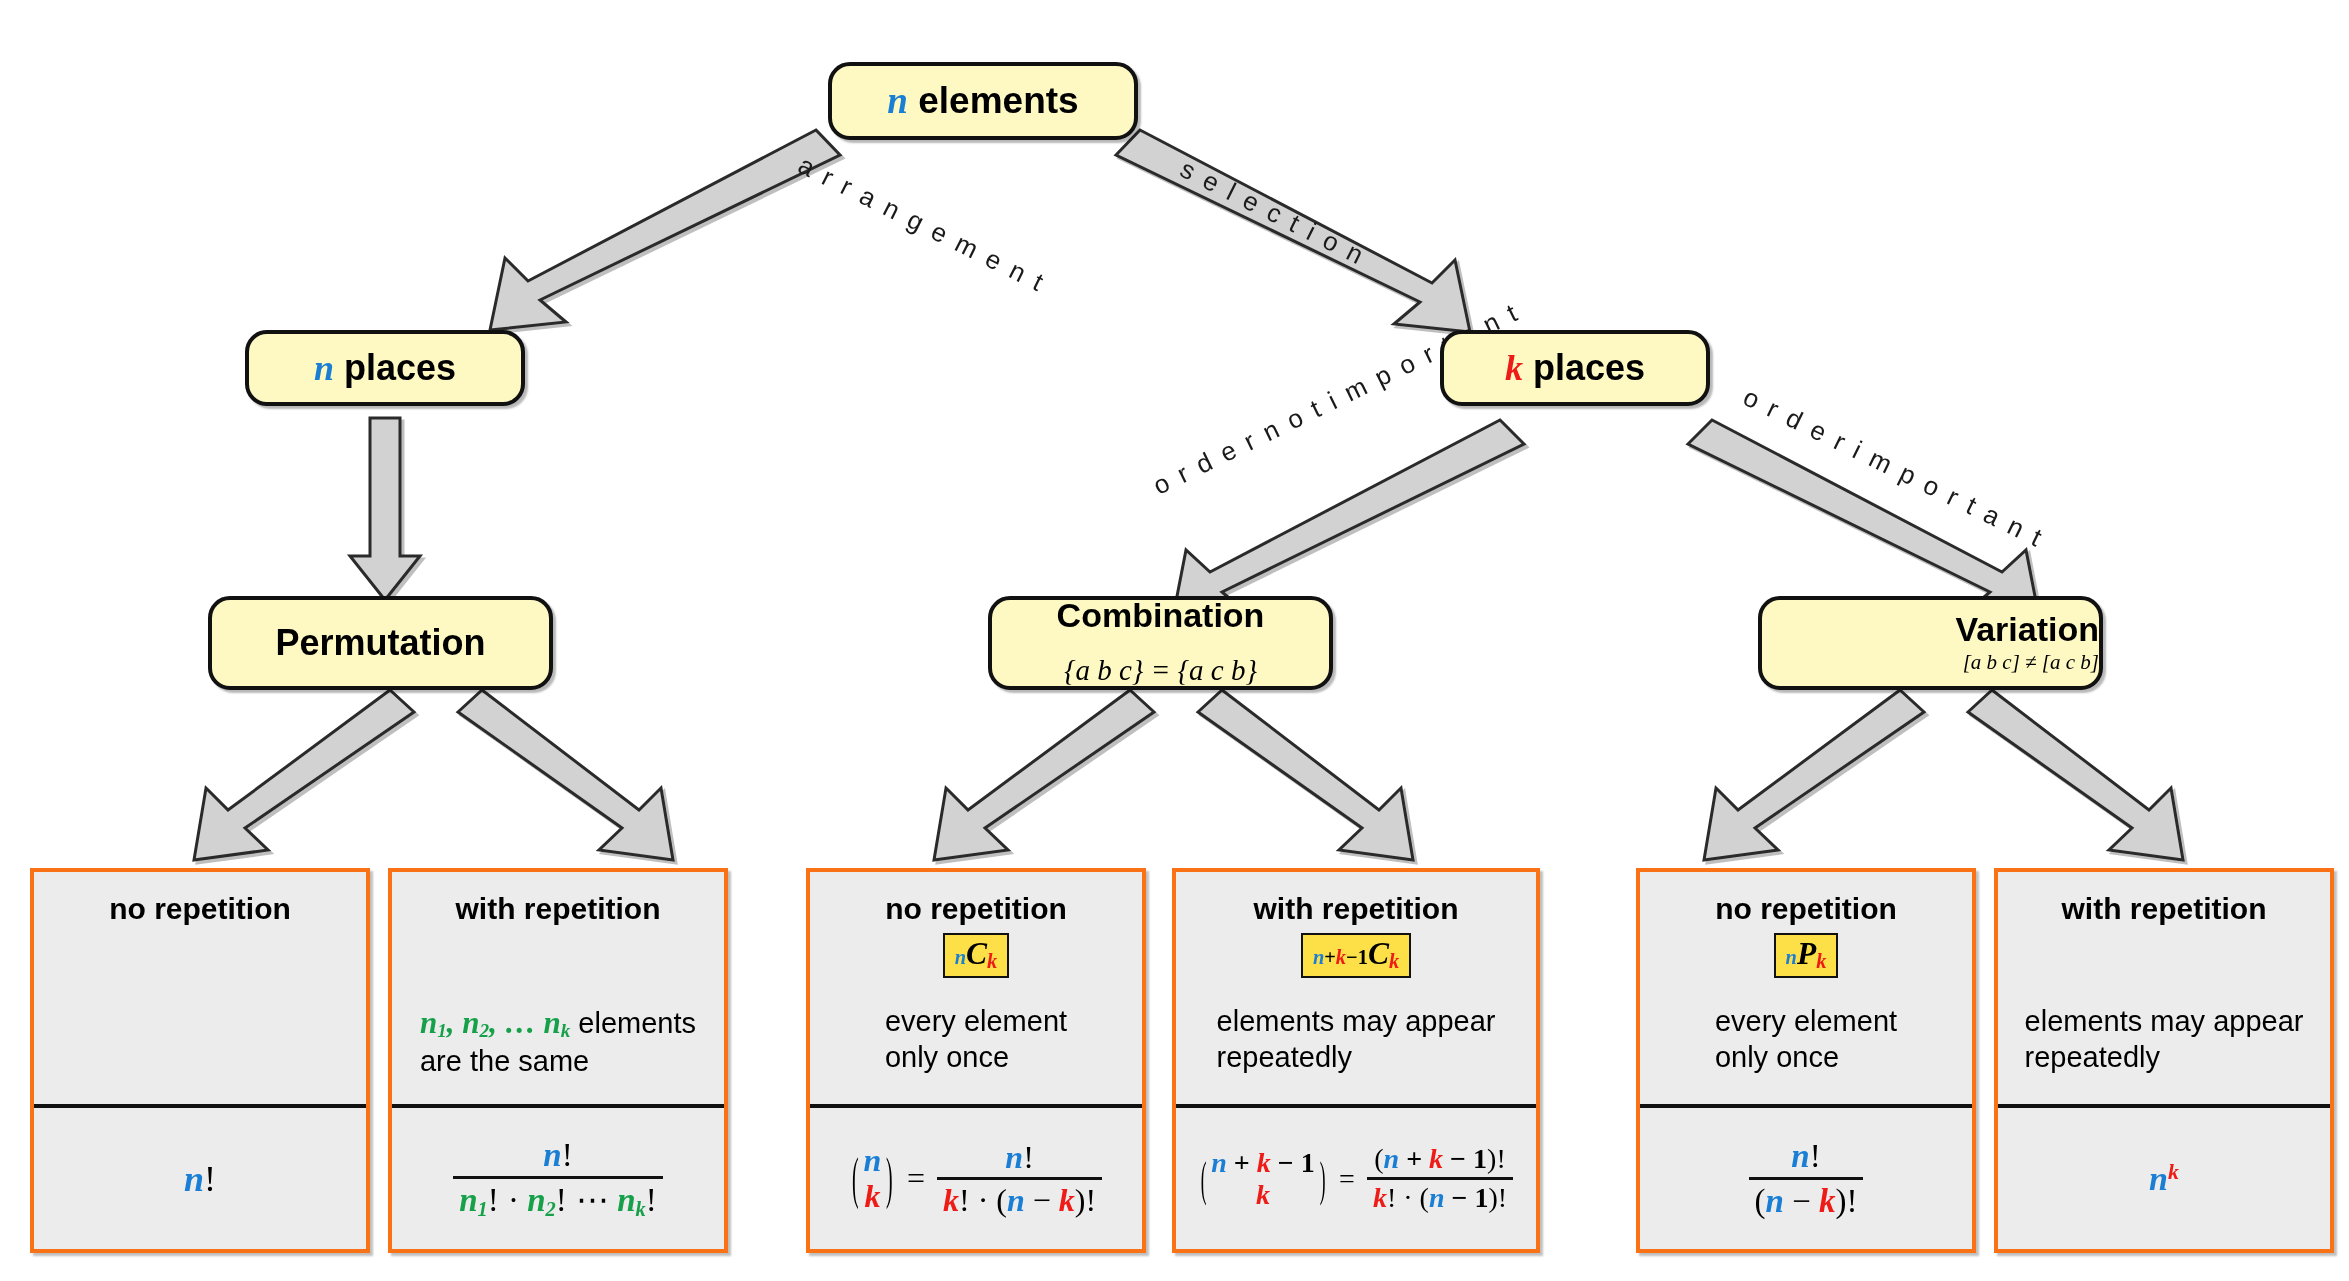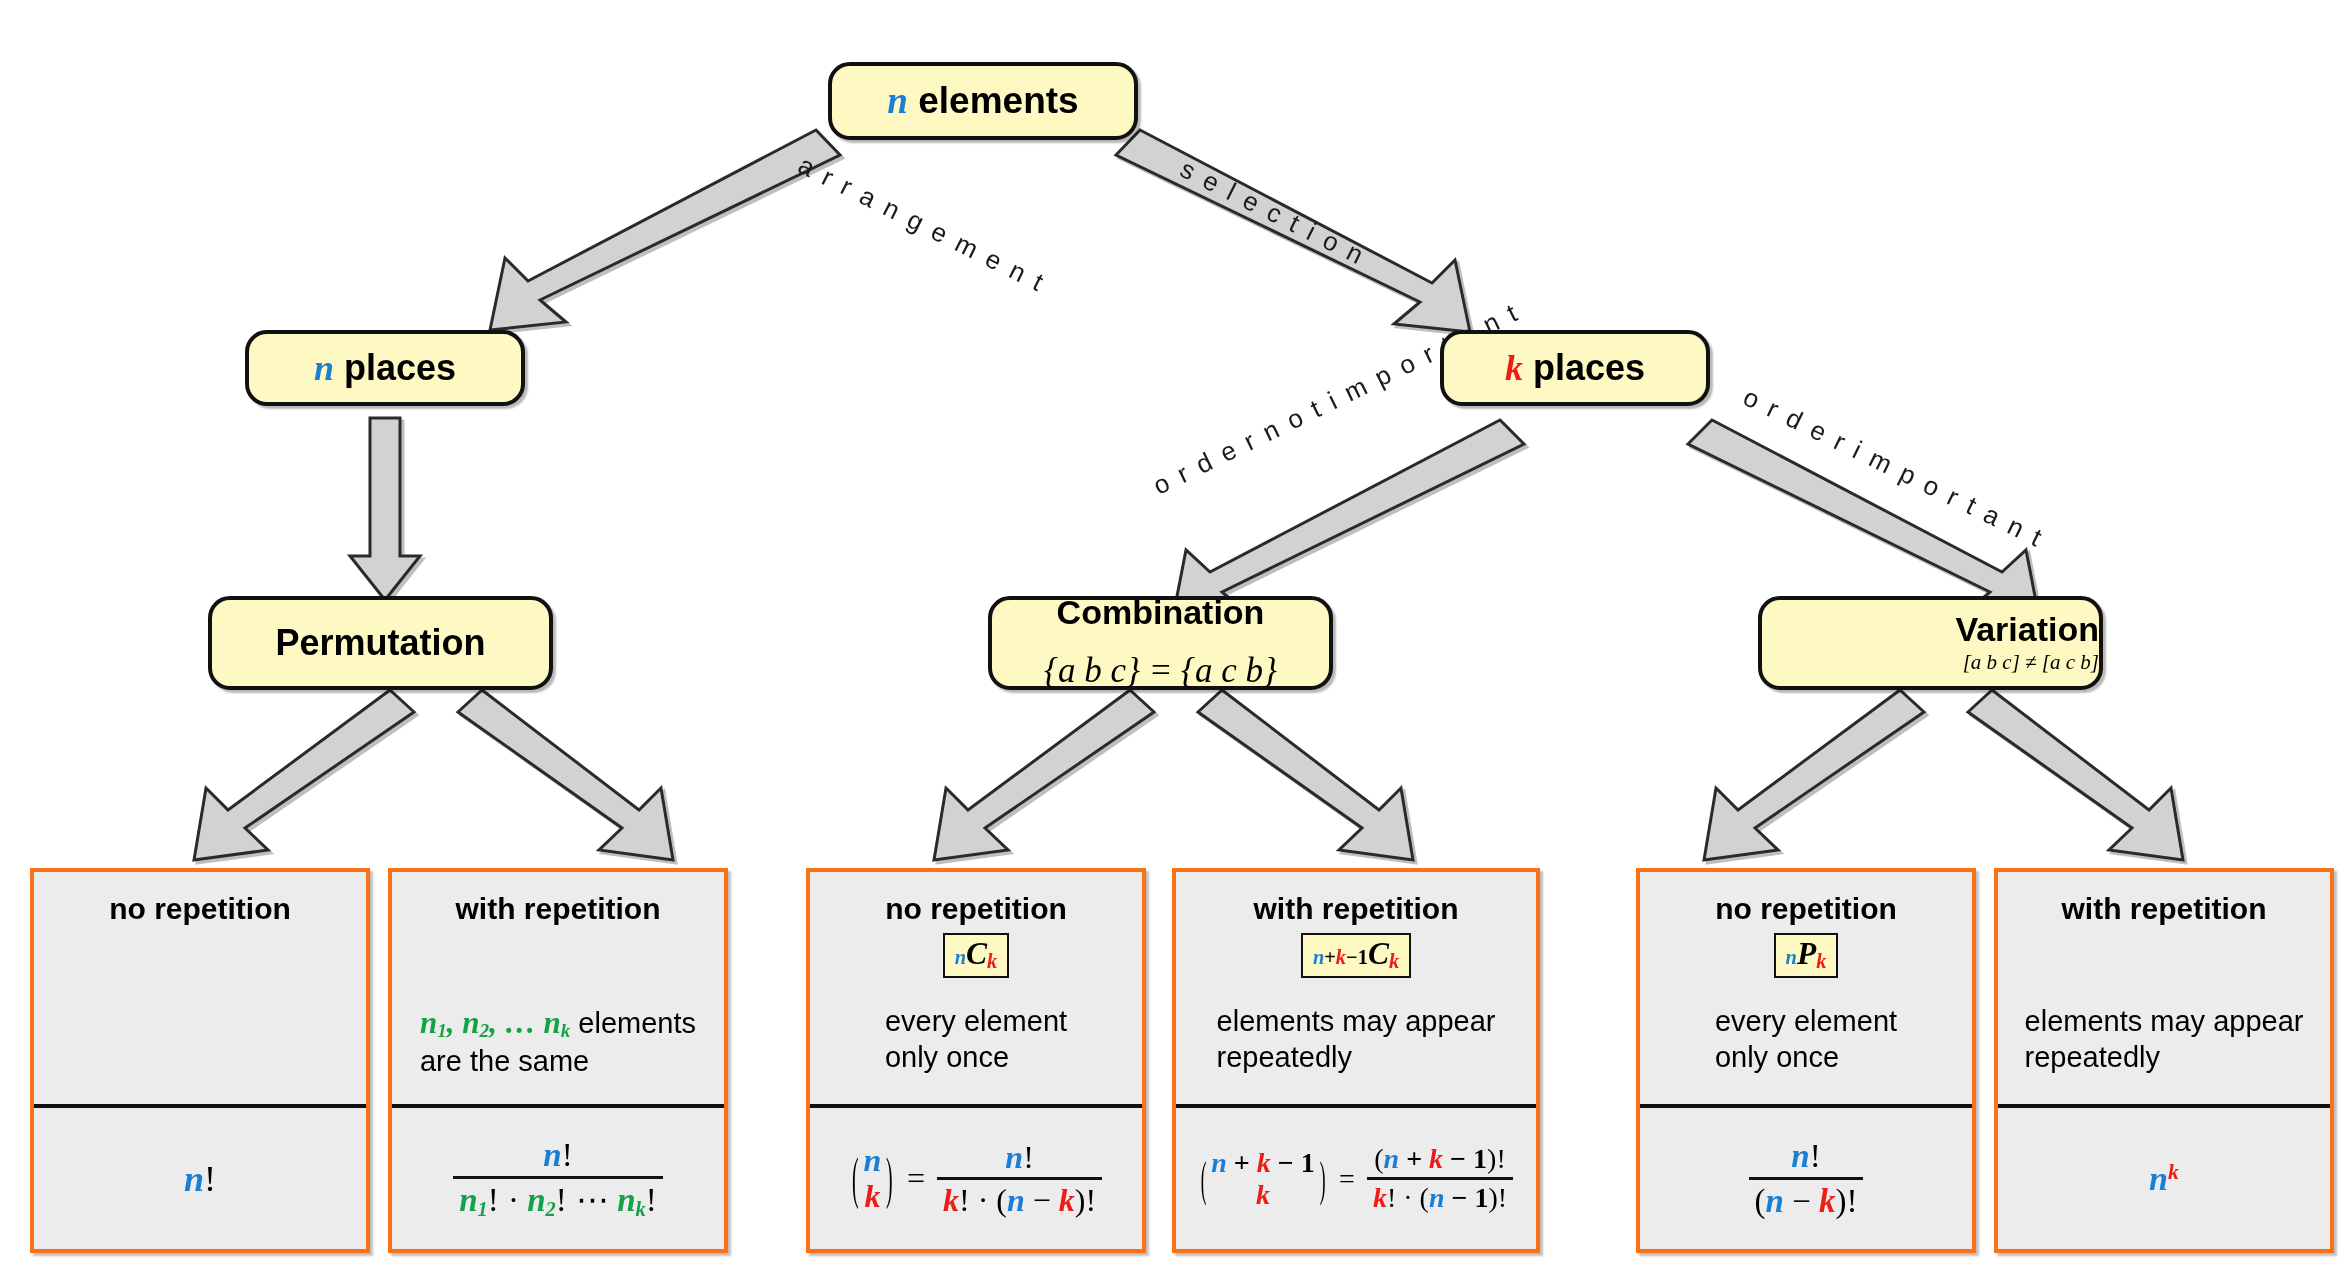--- a/index.html
+++ b/index.html
@@ -17,21 +17,21 @@
   .node .title{font-weight:bold;line-height:1.05;white-space:nowrap;}
   .node .sub{font-family:"Liberation Serif",serif;font-style:italic;line-height:1.15;white-space:nowrap;}
 
   
   .leaf{position:absolute;box-sizing:border-box;background:#ececec;border:4px solid #f97316;
         display:flex;flex-direction:column;box-shadow:3px 3px 2px rgba(0,0,0,.25);}
   .leaf .cell-top{flex:0 0 auto;height:236px;display:flex;flex-direction:column;align-items:center;
         box-sizing:border-box;padding-top:20px;border-bottom:4px solid #111;}
   .leaf .cell-bot{flex:1 1 auto;display:flex;align-items:center;justify-content:center;box-sizing:border-box;}
   .leaf .hdr{font-weight:bold;font-size:30px;line-height:1.1;}
-  .leaf .notation{margin-top:8px;border:2px solid #111;padding:1px 10px 3px 10px;background:#fef9c3;
+  .leaf .notation{margin-top:8px;border:2px solid #111;padding:1px 10px 3px 10px;background:#fde047;
         font-family:"Liberation Serif",serif;}
   .leaf .desc{margin-top:auto;margin-bottom:28px;font-size:29px;line-height:1.26;}
 
   
   .m{font-family:"Liberation Serif",serif;font-style:italic;font-weight:bold;}
   .mup{font-family:"Liberation Serif",serif;font-style:normal;font-weight:bold;}
   .rm{font-family:"Liberation Serif",serif;font-style:normal;font-weight:normal;}
   .blue{color:#1a7fd4;}
   .red{color:#ee1b16;}
   .green{color:#17a04a;}
@@ -119,21 +119,21 @@
       <span class="m red">k</span>&nbsp;<span>places</span>
     </div>
   </div>
 
   <div class="node round" style="left:208px;top:596px;width:345px;height:94px;">
     <div class="title" style="font-size:36px;">Permutation</div>
   </div>
 
   <div class="node round" style="left:988px;top:596px;width:345px;height:94px;">
     <div class="title" style="font-size:34px;">Combination</div>
-    <div class="sub" style="font-size:35px;margin-top:20px;">{a b c} = {a c b}</div>
+    <div class="sub" style="font-size:29px;margin-top:20px;">{a b c} = {a c b}</div>
   </div>
 
   <div class="node round" style="left:1758px;top:596px;width:345px;height:94px;align-items:flex-end;">
     <div class="title" style="font-size:34px;">Variation</div>
     <div class="sub" style="font-size:21px;margin-top:2px;">[a b c] ≠ [a c b]</div>
   </div>
 
   <div class="leaf" style="left:30px;top:868px;width:340px;height:385px;">
     <div class="cell-top">
       <div class="hdr">no repetition</div>

